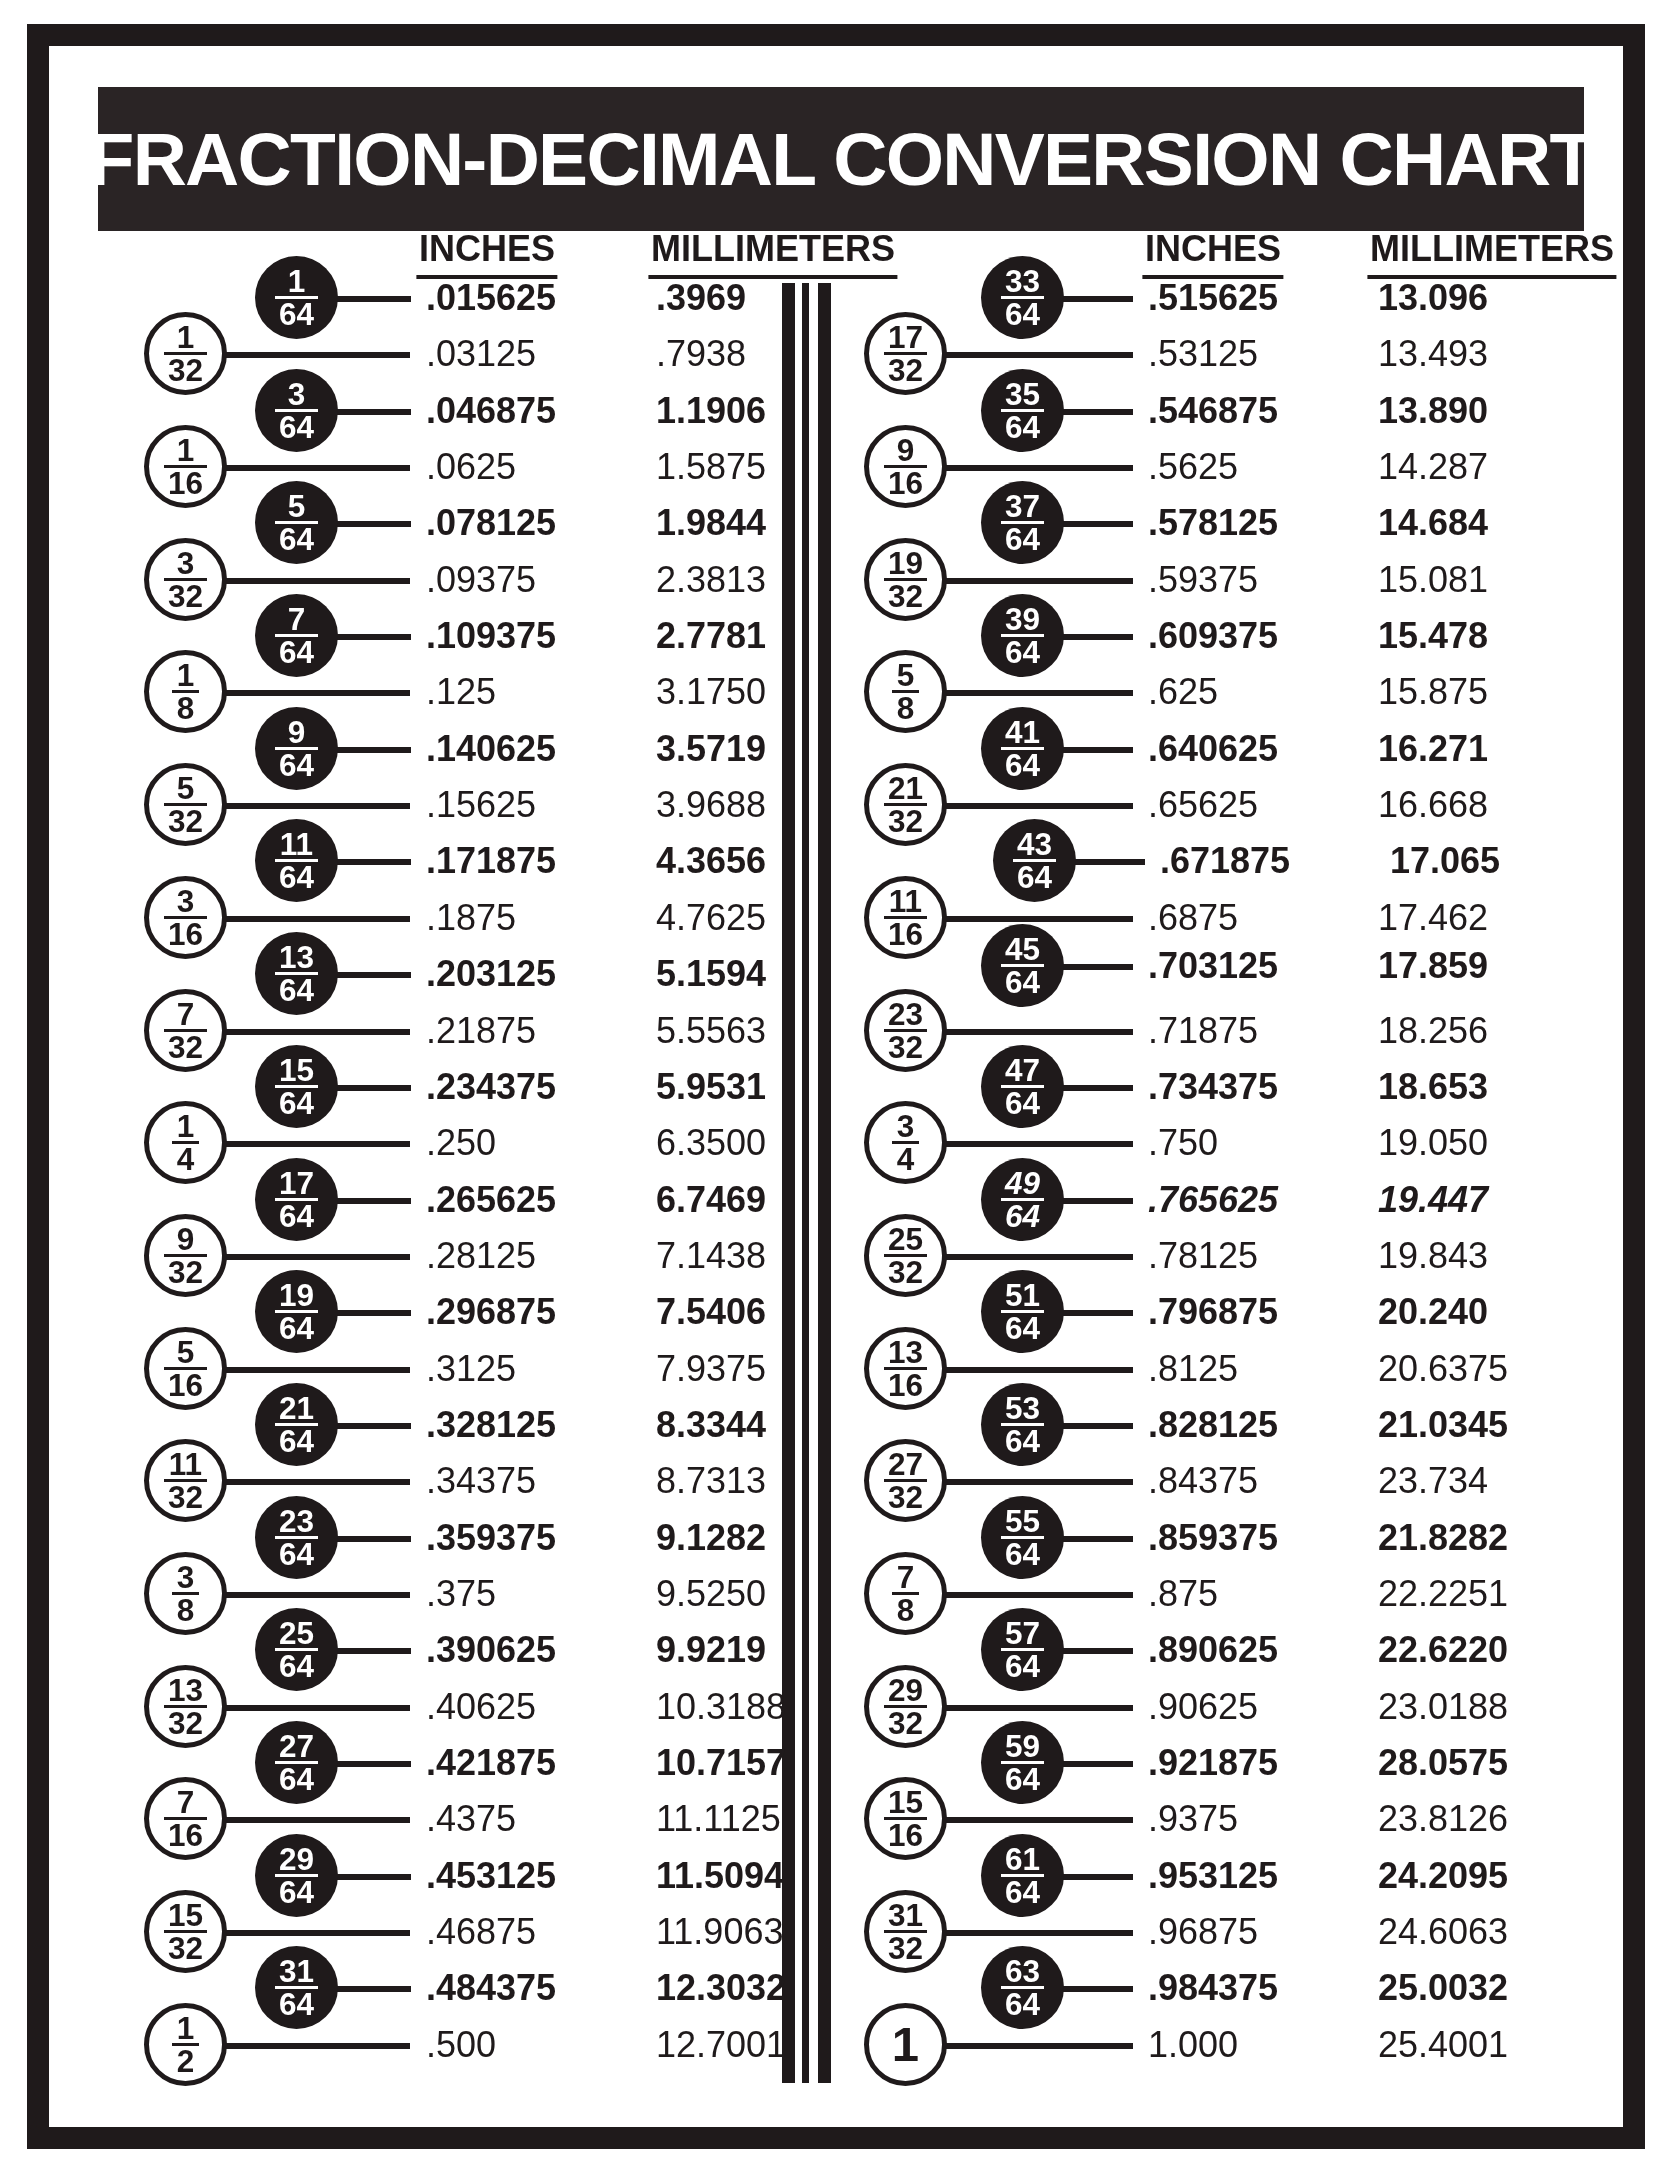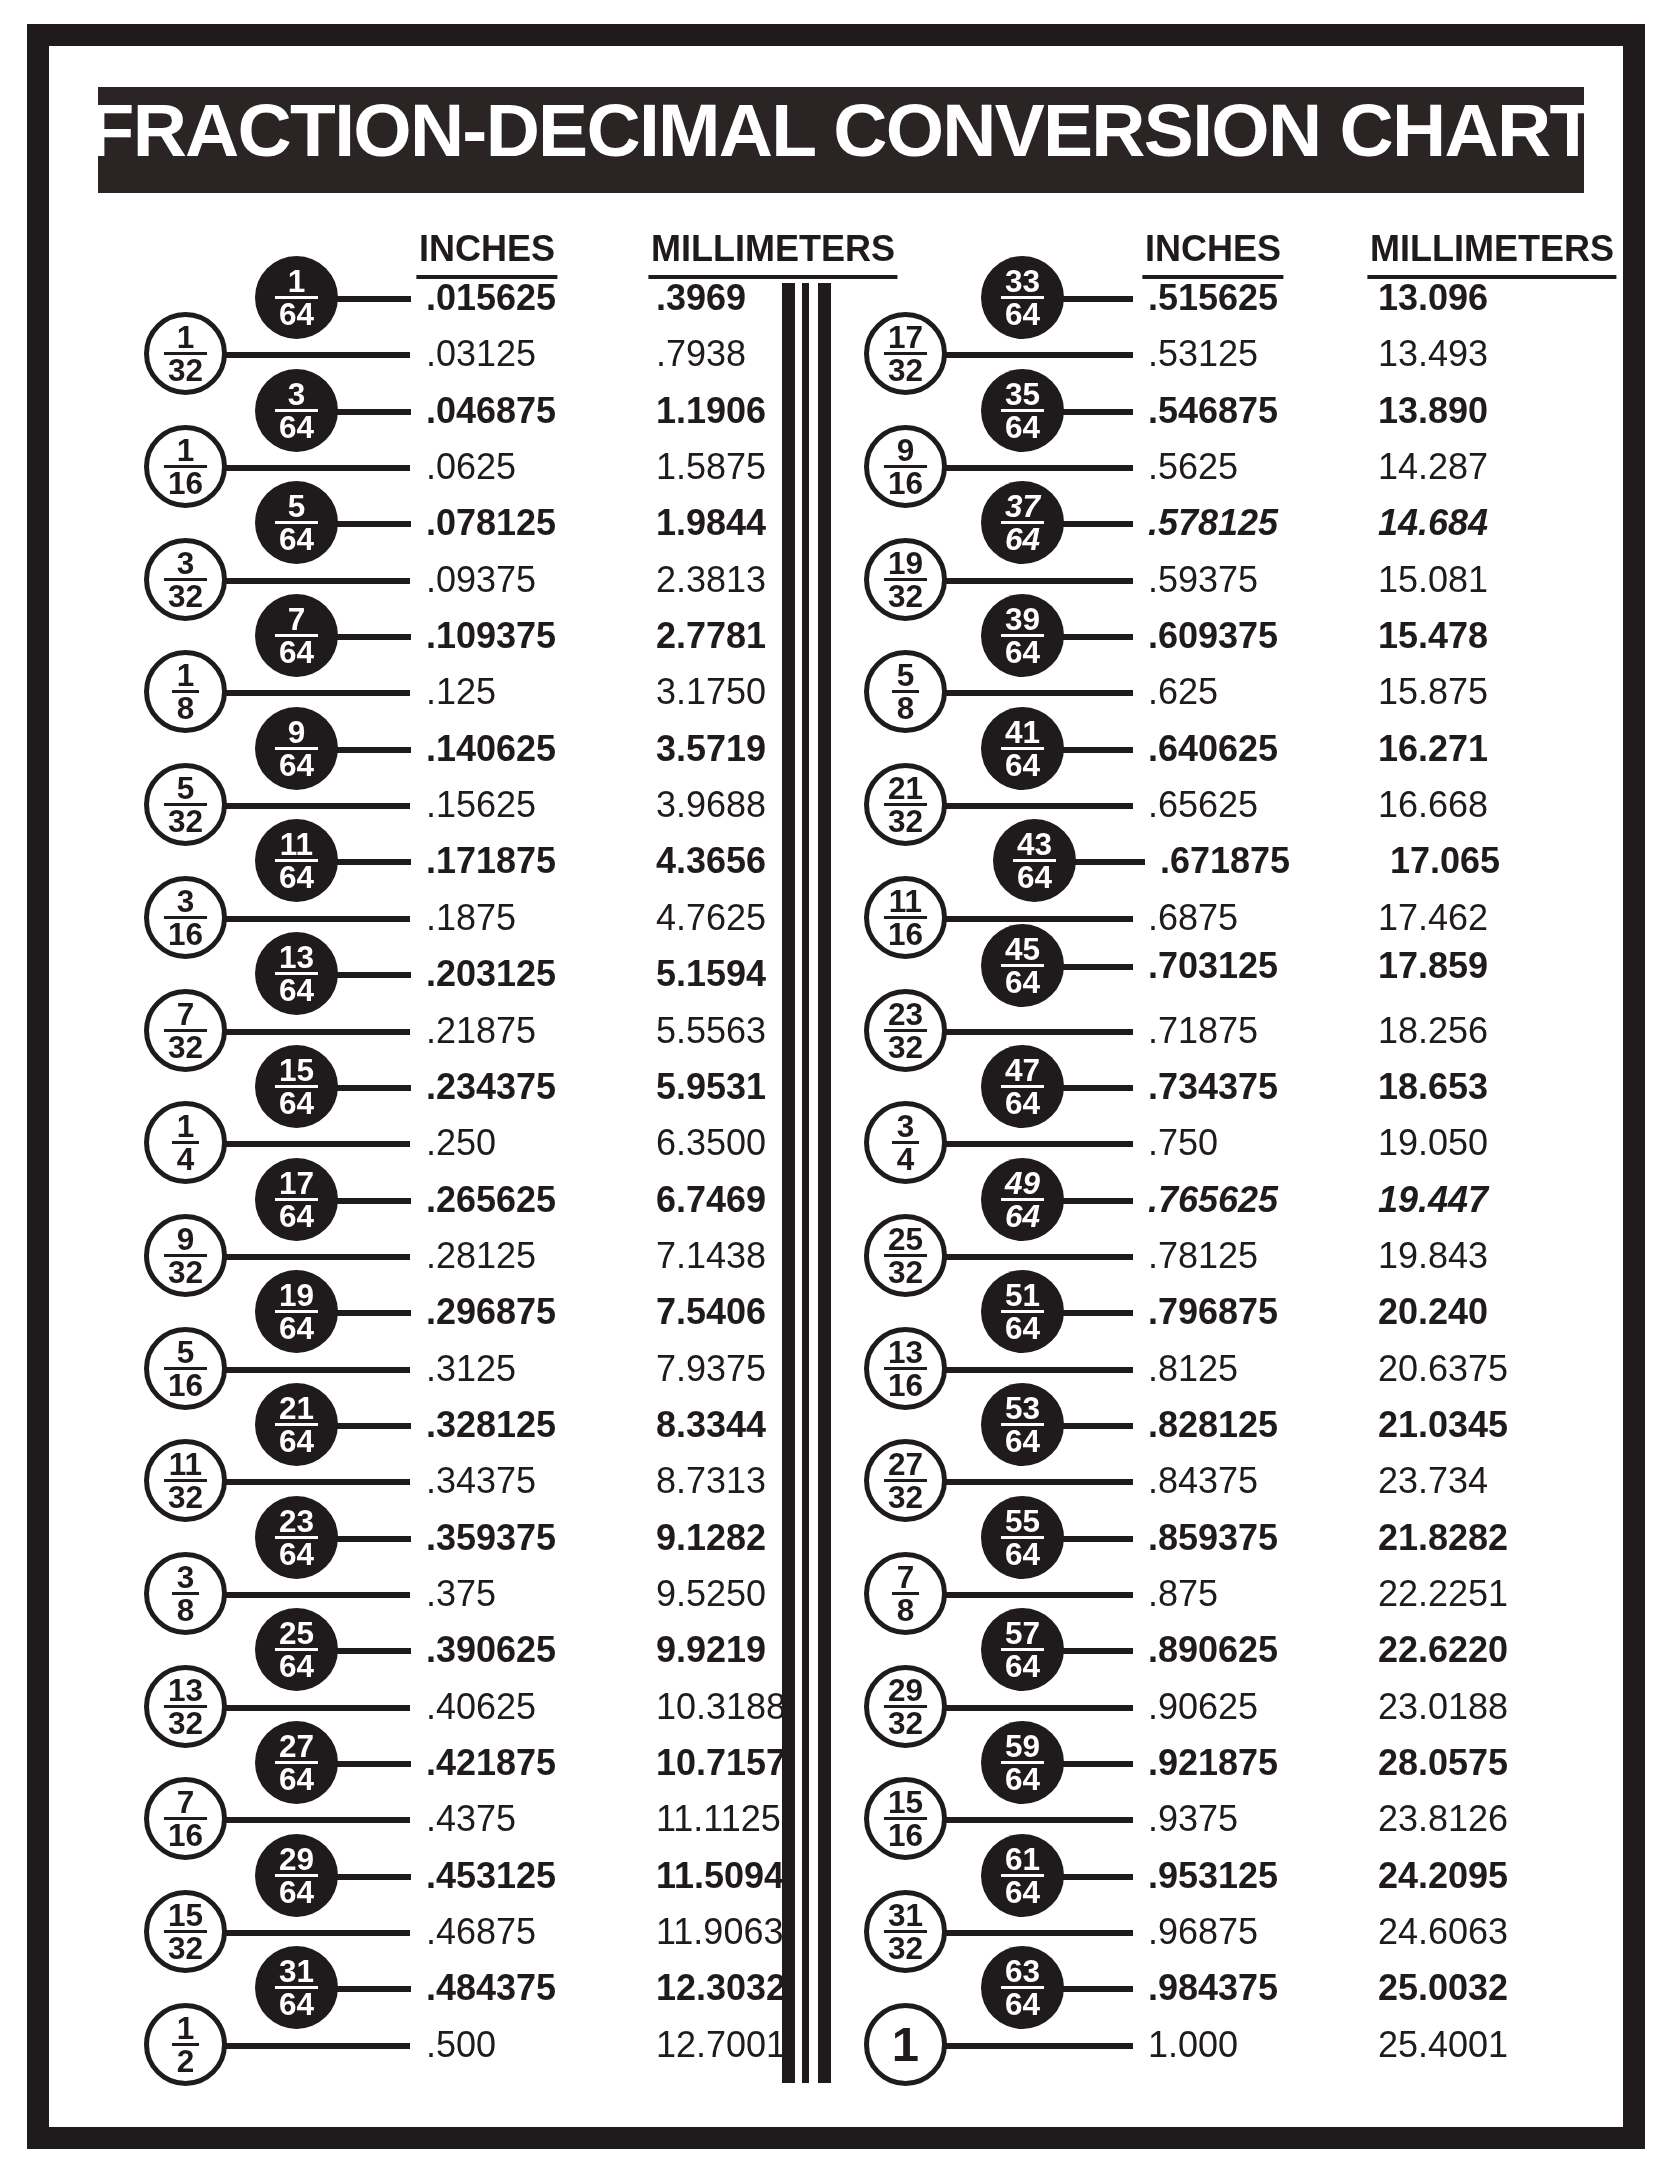--- a/index.html
+++ b/index.html
@@ -17,23 +17,23 @@
     overflow:hidden;
   }
   .frame{
     position:absolute;left:27px;top:24px;
     width:1618px;height:2125px;
     border:22px solid var(--ink);
     box-sizing:border-box;
   }
   .title-bar{
     position:absolute;left:98px;top:87px;
-    width:1486px;height:106px;
+    width:1486px;height:144px;
     background:var(--title-bg);
-    display:flex;justify-content:center;
+    display:flex;align-items:center;justify-content:center;
   }
   .title-bar h1{
     margin:0;
     font-size:75px;
     font-weight:700;
     letter-spacing:-1.7px;
     color:#ffffff;
     white-space:nowrap;
   }
   .col-header{
@@ -433,21 +433,21 @@
     </div>
     <div class="row r-white" style="top: 169px;">
       <div class="line"></div>
       <div class="circle">
         <span class="num">9</span>
         <span class="den">16</span>
       </div>
       <span class="val in">.5625</span>
       <span class="val mm">14.287</span>
     </div>
-    <div class="row r-black" style="top: 225px; font-style: italic;">
+    <div class="row r-black" style="top: 225px;">
       <div class="line"></div>
       <div class="circle">
         <span class="num">37</span>
         <span class="den">64</span>
       </div>
       <span class="val in">.578125</span>
       <span class="val mm">14.684</span>
     </div>
     <div class="row r-white" style="top: 282px;">
       <div class="line"></div>

